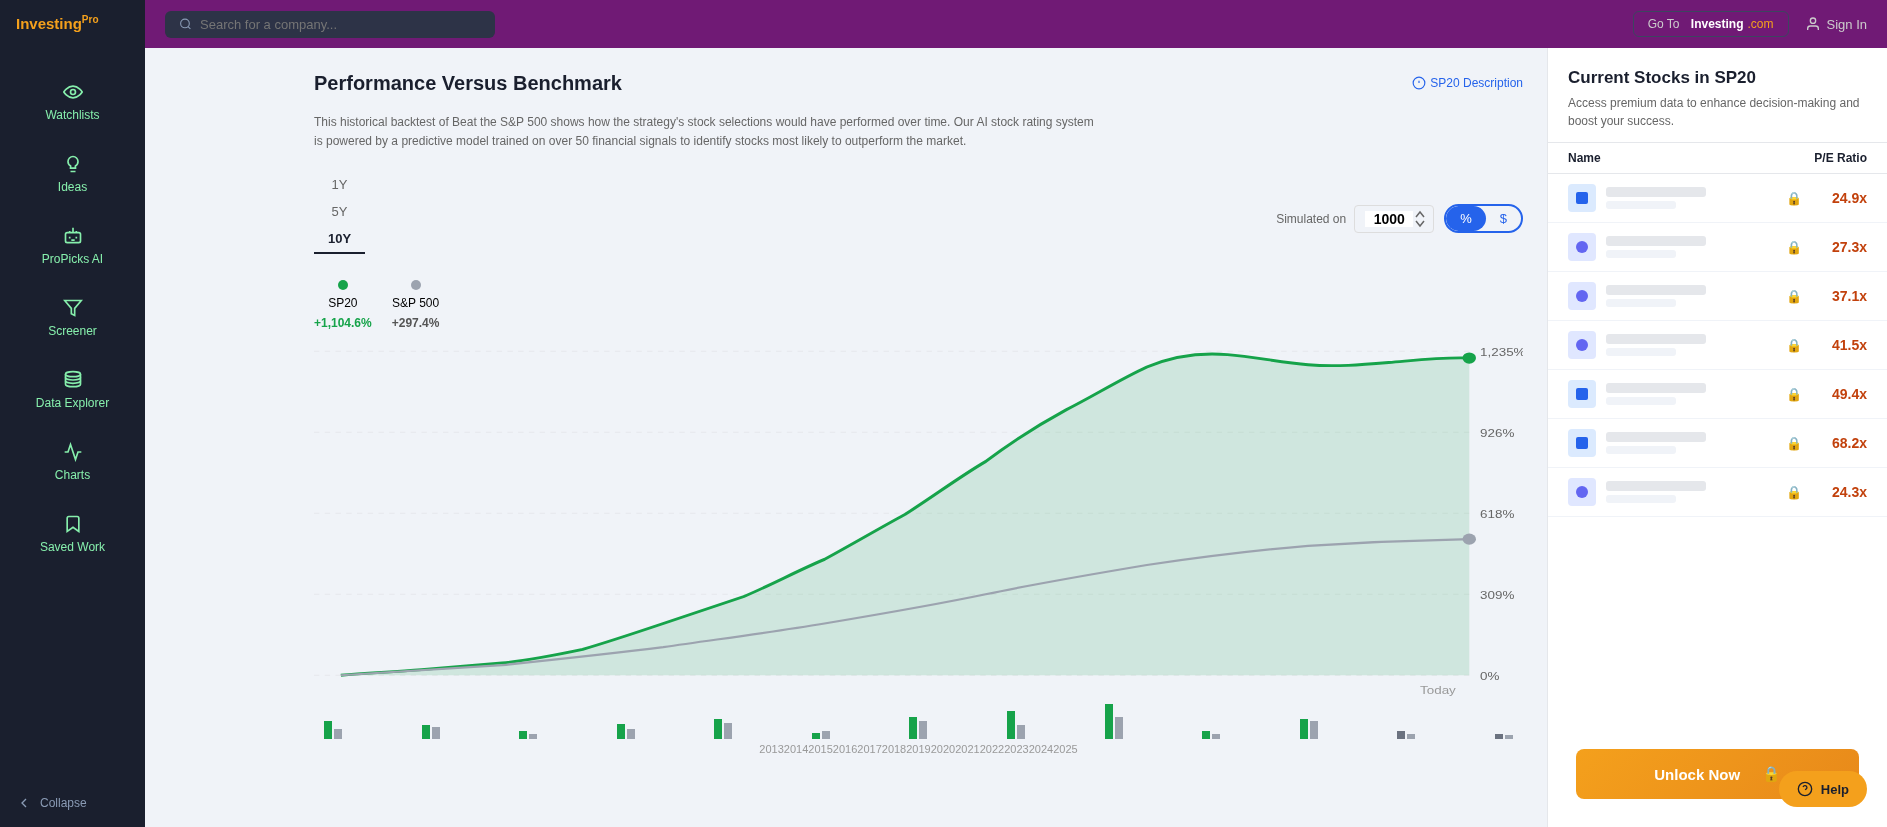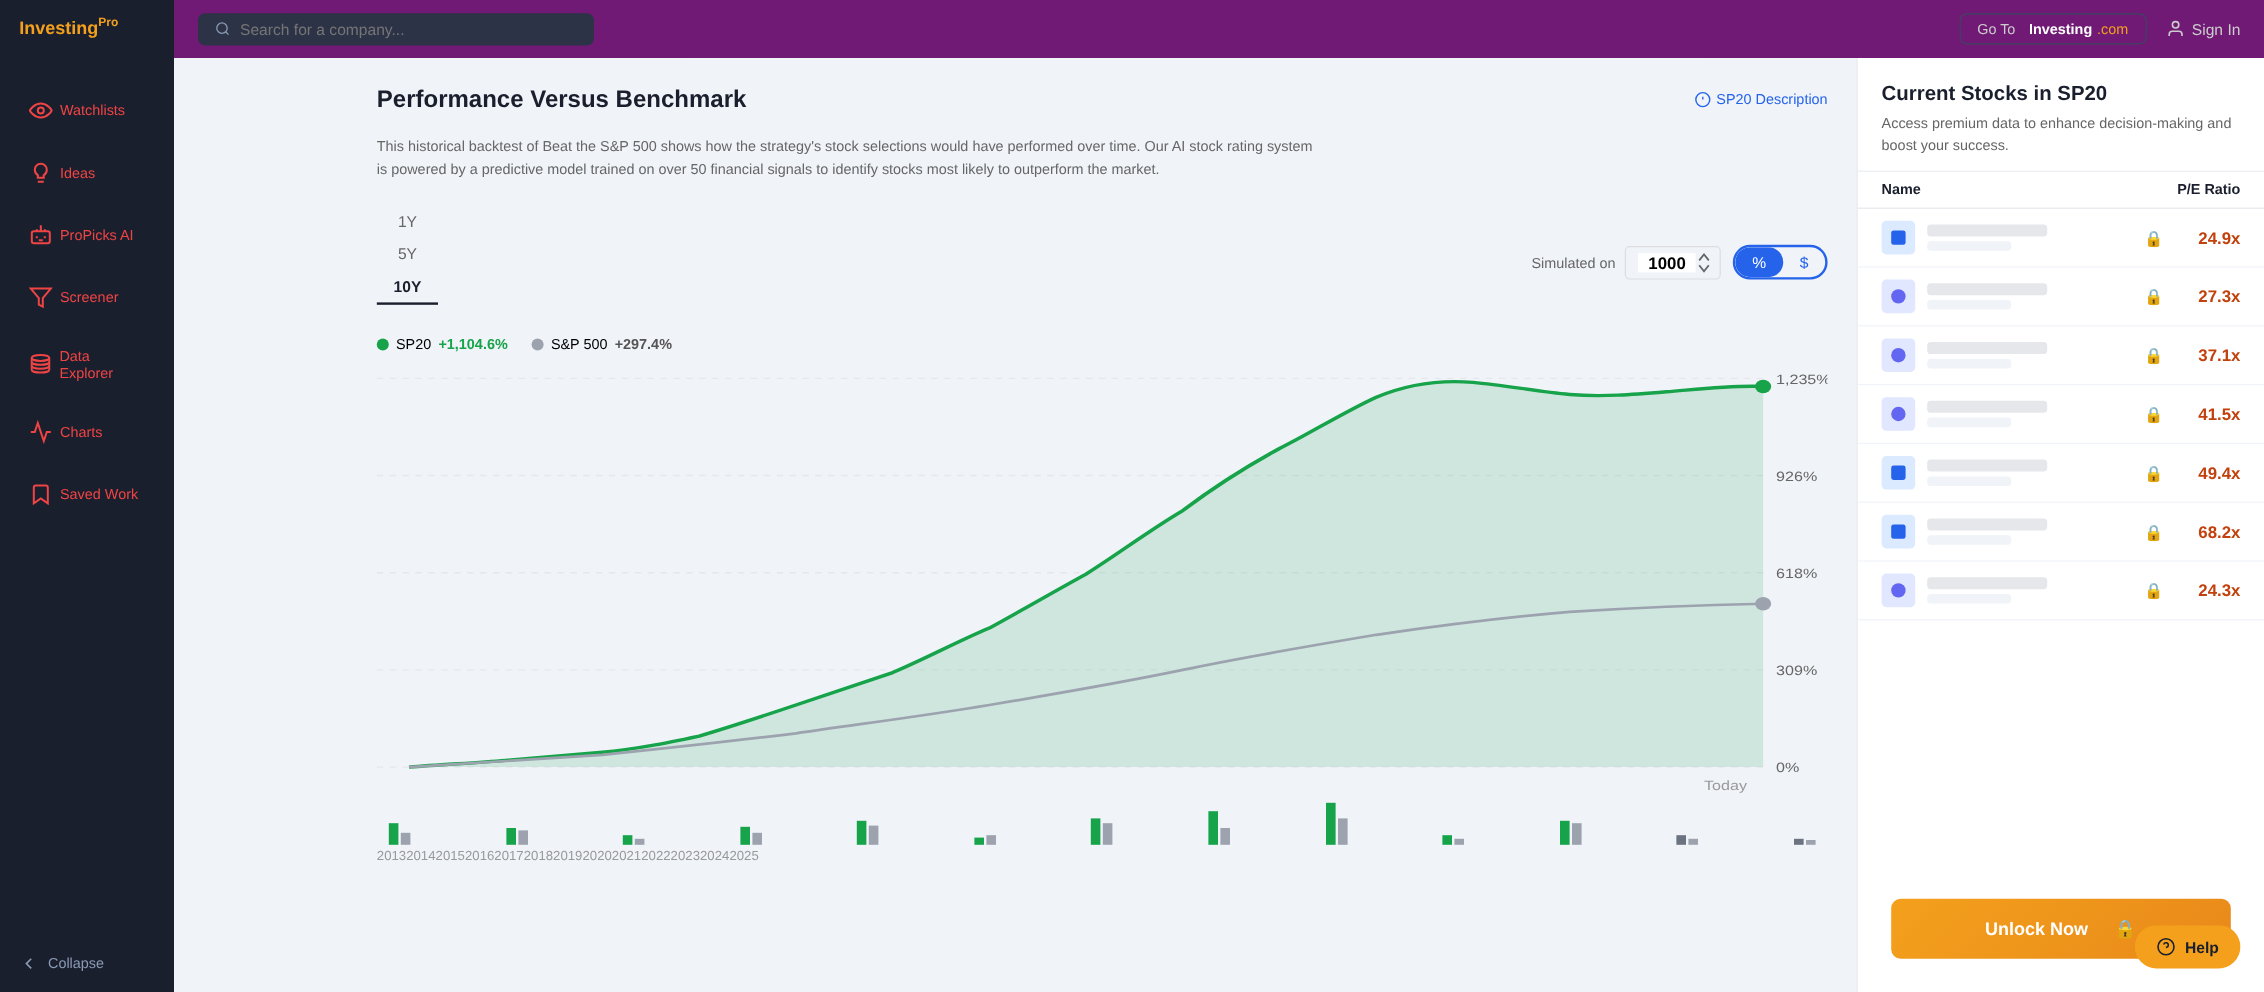--- a/index.html
+++ b/index.html
@@ -15,22 +15,22 @@
       flex-shrink: 0;
       height: 100%;
     }
     .sidebar-logo {
       padding: 14px 16px;
       background: #1a1f2e;
       display: flex; align-items: center;
     }
     .sidebar-nav { flex: 1; padding-top: 20px; }
     .nav-item {
-      display: flex; flex-direction: row; align-items: center;
-      padding: 16px 24px; color: #ef4444; cursor: pointer; gap: 6px; font-size: 12px;
+      display: flex; flex-direction: column; align-items: center;
+      padding: 16px 6px; color: #86efac; cursor: pointer; gap: 6px; font-size: 12px;
       transition: color 0.2s;
     }
     .nav-item svg { width: 20px; height: 20px; }
     .sidebar-bottom {
       padding: 16px; display: flex; align-items: center; gap: 8px;
       color: #8a9bb5; font-size: 12px; cursor: pointer;
     }
 
     
     .topbar {
@@ -80,32 +80,32 @@
       border: 1px solid #ddd; border-radius: 4px; padding: 4px 10px;
       font-size: 14px; width: 80px; color: #1a1f2e; text-align: center;
       display: flex; align-items: center;
     }
     .sim-input input { border: none; outline: none; width: 60px; font-size: 14px; font-weight: 600; text-align: center; }
     .toggle-group { display: flex; border: 2px solid #2563eb; border-radius: 20px; overflow: hidden; margin-left: 10px; }
     .toggle-btn { padding: 5px 14px; font-size: 13px; cursor: pointer; background: none; border: none; color: #2563eb; }
     .toggle-btn.active { background: #2563eb; color: #fff; border-radius: 18px; }
 
     .legend { display: flex; align-items: center; gap: 20px; margin-bottom: 10px; font-size: 12px; }
-    .legend-item { display: flex; align-items: center; gap: 6px; }
+    .legend-item { display: flex; align-items: center; gap: 6px; flex-direction: column; }
     .legend-dot { width: 10px; height: 10px; border-radius: 50%; }
     .legend-green { background: #16a34a; }
     .legend-gray { background: #9ca3af; }
     .legend-val { font-weight: 700; }
 
     
     .chart-wrapper { position: relative; width: 100%; height: 360px; }
     .chart-svg { width: 100%; height: 100%; }
 
     
-    .year-labels { display: flex; justify-content: flex-start; font-size: 11px; color: #999; margin-top: 4px; padding: 0 0; }
+    .year-labels { display: flex; justify-content: center; font-size: 11px; color: #999; margin-top: 4px; padding: 0 0; }
 
     
     .right-panel {
       width: 340px; background: #fff; border-left: 1px solid #e5e7eb;
       display: flex; flex-direction: column; height: 100%;
       flex-shrink: 0;
     }
     .panel-header { padding: 20px 20px 12px; }
     .panel-title { font-size: 17px; font-weight: 700; color: #1a1f2e; margin-bottom: 6px; }
     .panel-sub { font-size: 12px; color: #666; line-height: 1.5; }

